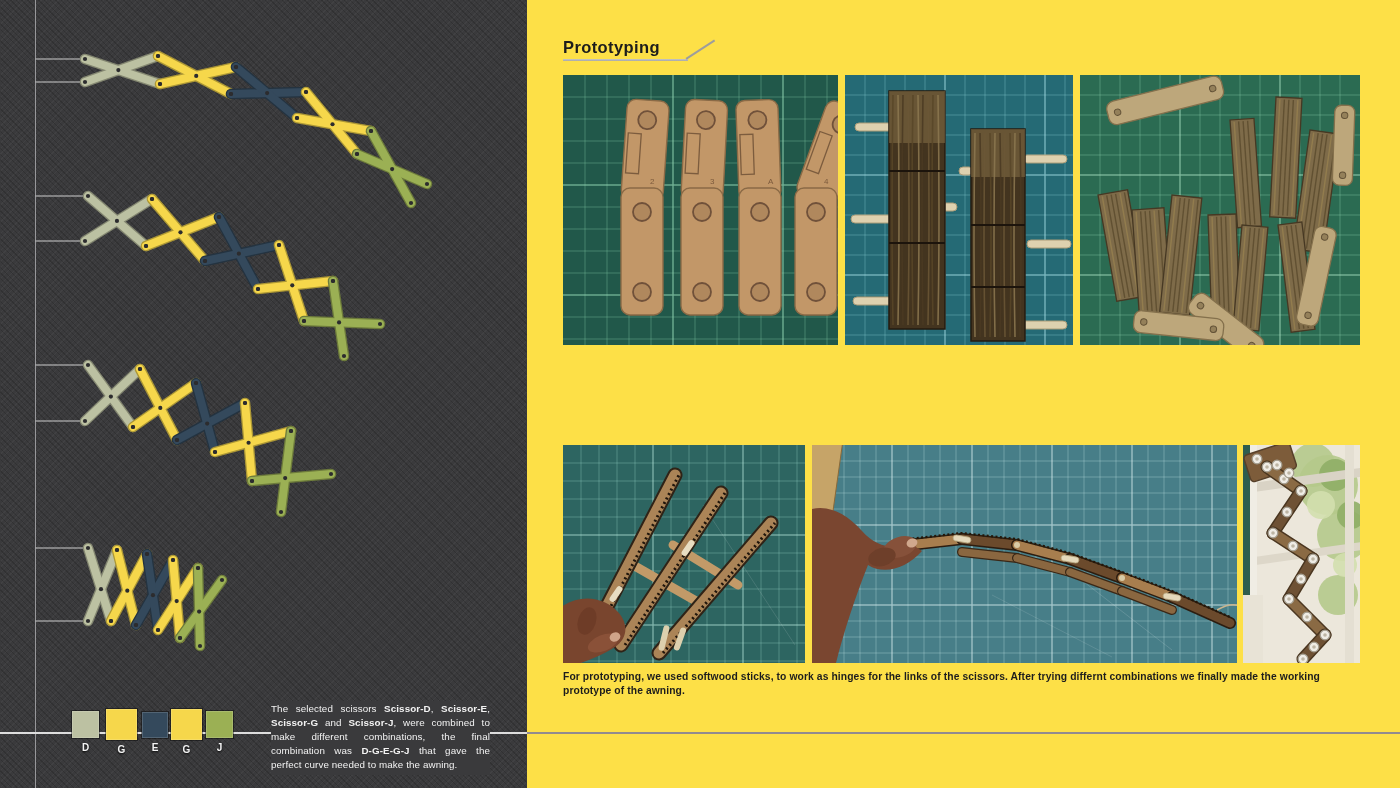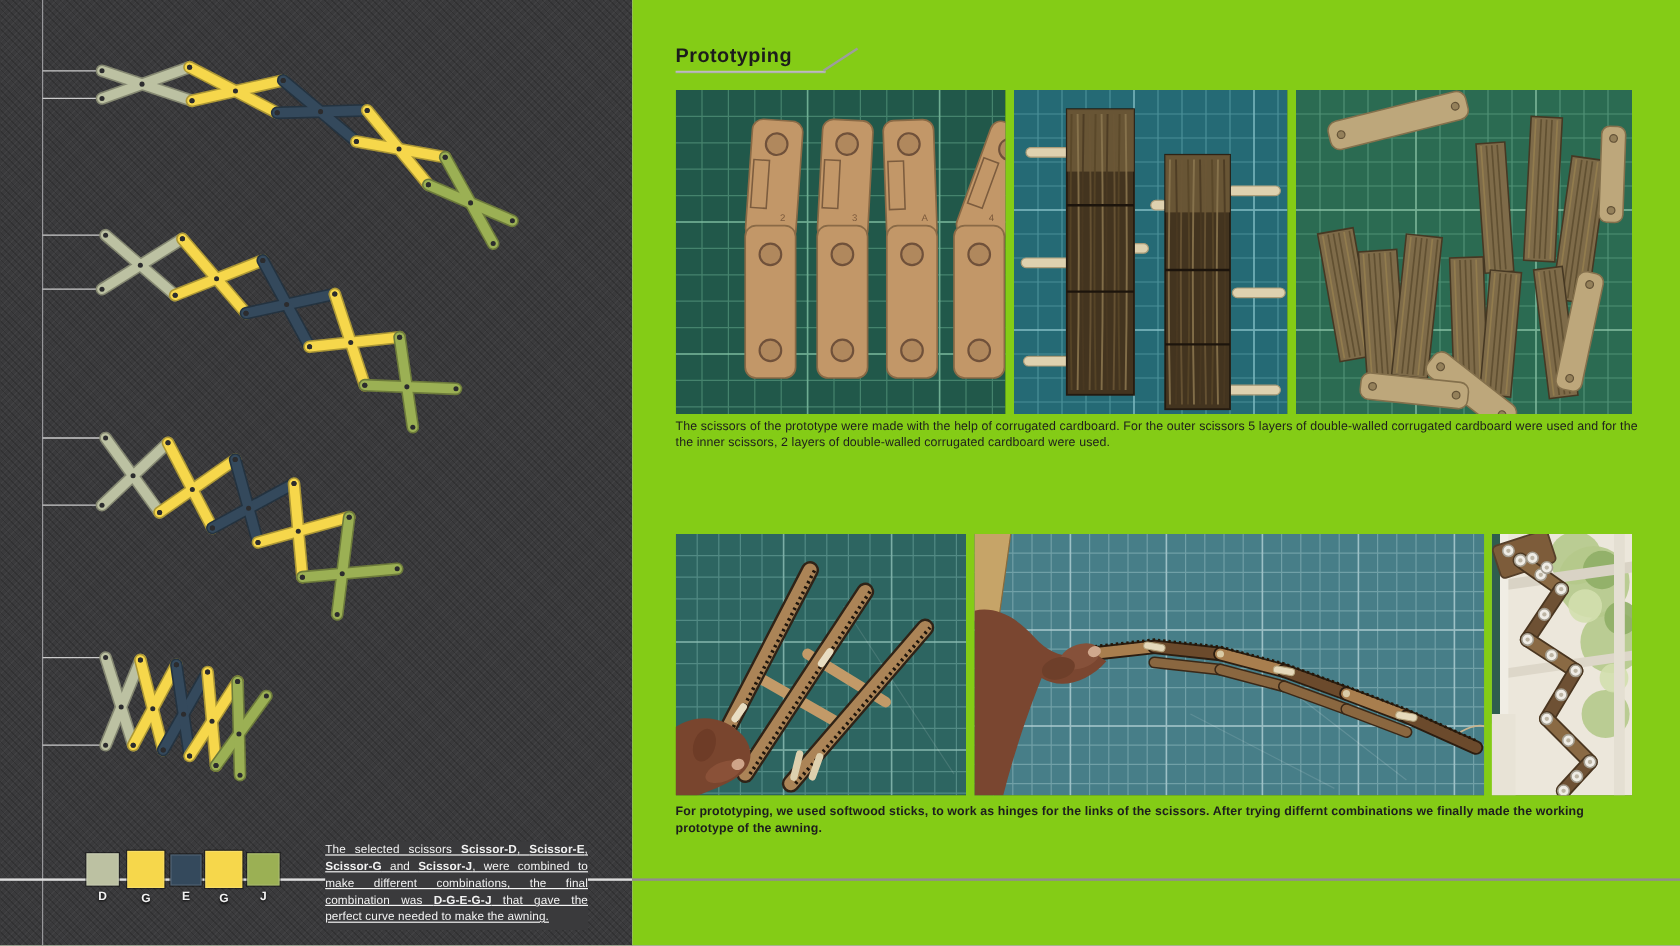--- a/index.html
+++ b/index.html
@@ -16,27 +16,27 @@
   .swatch{width:100%;box-shadow:0 0 0 1px rgba(0,0,0,.4), inset 0 0 0 1px rgba(255,255,255,.15);}
   .legend-label{margin-top:4px;font-size:10px;font-weight:bold;color:#f4f4f4;
     text-shadow:0 1px 2px rgba(0,0,0,.9);}
   .sw0{left:72px;top:711px;width:27px}.sw0 .swatch{height:27px}
   .sw1{left:106px;top:709px;width:31px}.sw1 .swatch{height:31px}
   .sw2{left:142px;top:712px;width:26px}.sw2 .swatch{height:26px}
   .sw3{left:171px;top:709px;width:31px}.sw3 .swatch{height:31px}
   .sw4{left:206px;top:711px;width:27px}.sw4 .swatch{height:27px}
   .note{position:absolute;z-index:3;left:271px;top:701px;width:219px;margin:0;padding:1px 0 3px 0;
     background:#3a3a3c;color:#f3f3f3;font-size:9.8px;line-height:1.44;text-align:justify;
-    text-align-last:left;letter-spacing:.1px;text-decoration:underline;}
+    text-align-last:left;letter-spacing:.1px;}
   .note b{font-weight:bold;}
   
   .page-rule{position:absolute;left:0;top:732px;width:1400px;height:2px;z-index:2;
     background:linear-gradient(to right,#dedede 0,#dedede 527px,#928b8f 527px,#928b8f 100%);}
   
-  .right-panel{position:absolute;left:527px;top:0;width:873px;height:788px;background:#84cc16;}
+  .right-panel{position:absolute;left:527px;top:0;width:873px;height:788px;background:#fde047;}
   .heading{position:absolute;left:36px;top:38px;margin:0;font-size:16.5px;font-weight:600;
     color:#1c1c1c;letter-spacing:.4px;}
   .underline{position:absolute;left:36px;top:59px;width:125px;height:2px;
     background:linear-gradient(#c6c6c6,#a8a8a8);}
   .slash{position:absolute;left:159px;top:58px;width:34px;height:1.5px;background:#9d9d9d;
     transform:rotate(-33deg);transform-origin:left center;}
   .photo{position:absolute;overflow:hidden;box-shadow:inset 0 0 0 1px rgba(0,0,0,.22);}
   .photo svg{display:block;}
   .p1{left:36px;top:75px;width:275px;height:270px;}
   .p2{left:318px;top:75px;width:228px;height:270px;}
@@ -469,21 +469,20 @@
             <circle cx="10" cy="12" r="3.2" fill="#94805a" stroke="#635237" stroke-width="1"></circle>
             <circle cx="75" cy="12" r="3.2" fill="#94805a" stroke="#635237" stroke-width="1"></circle>
           </g>
           <g transform="translate(55,235) rotate(6)">
             <rect width="90" height="22" rx="7.333333333333333" fill="#bda77b" stroke="#84704c" stroke-width="1.3"></rect>
             <circle cx="10" cy="11" r="3.2" fill="#94805a" stroke="#635237" stroke-width="1"></circle>
             <circle cx="80" cy="11" r="3.2" fill="#94805a" stroke="#635237" stroke-width="1"></circle>
           </g>
         </svg>
       </div>
-    <p class="caption cap1">The scissors of the prototype were made with the help of corrugated cardboard. For the outer scissors 5 layers of double-walled corrugated cardboard were used and for the the inner scissors, 2 layers of double-walled corrugated cardboard were used.</p>
 
     <div class="photo p4" title="Hand holding the folded cardboard scissor mechanism">
         <svg width="242" height="218" viewBox="0 0 242 218">
           <rect width="242" height="218" fill="#2d6561"></rect>
           <path d="M18,0V218M36,0V218M54,0V218M72,0V218M90,0V218M108,0V218M126,0V218M144,0V218M162,0V218M180,0V218M198,0V218M216,0V218M234,0V218M0,18H242M0,36H242M0,54H242M0,72H242M0,90H242M0,108H242M0,126H242M0,144H242M0,162H242M0,180H242M0,198H242M0,216H242" stroke="rgba(168,224,214,0.3)" stroke-width="1" fill="none"></path>
           <path d="M90,0V218M180,0V218M0,90H242M0,180H242" stroke="rgba(200,240,230,0.35)" stroke-width="1.5" fill="none"></path>
           <line x1="140" y1="60" x2="232" y2="200" stroke="rgba(255,255,255,0.12)" stroke-width="1"></line>
           <line x1="70" y1="120" x2="140" y2="160" stroke="#c29a68" stroke-width="9" stroke-linecap="round"></line>
           <line x1="110" y1="100" x2="175" y2="140" stroke="#c29a68" stroke-width="9" stroke-linecap="round"></line>
           <line x1="28" y1="192" x2="112" y2="30" stroke="#2f2317" stroke-width="15" stroke-linecap="round"></line>

